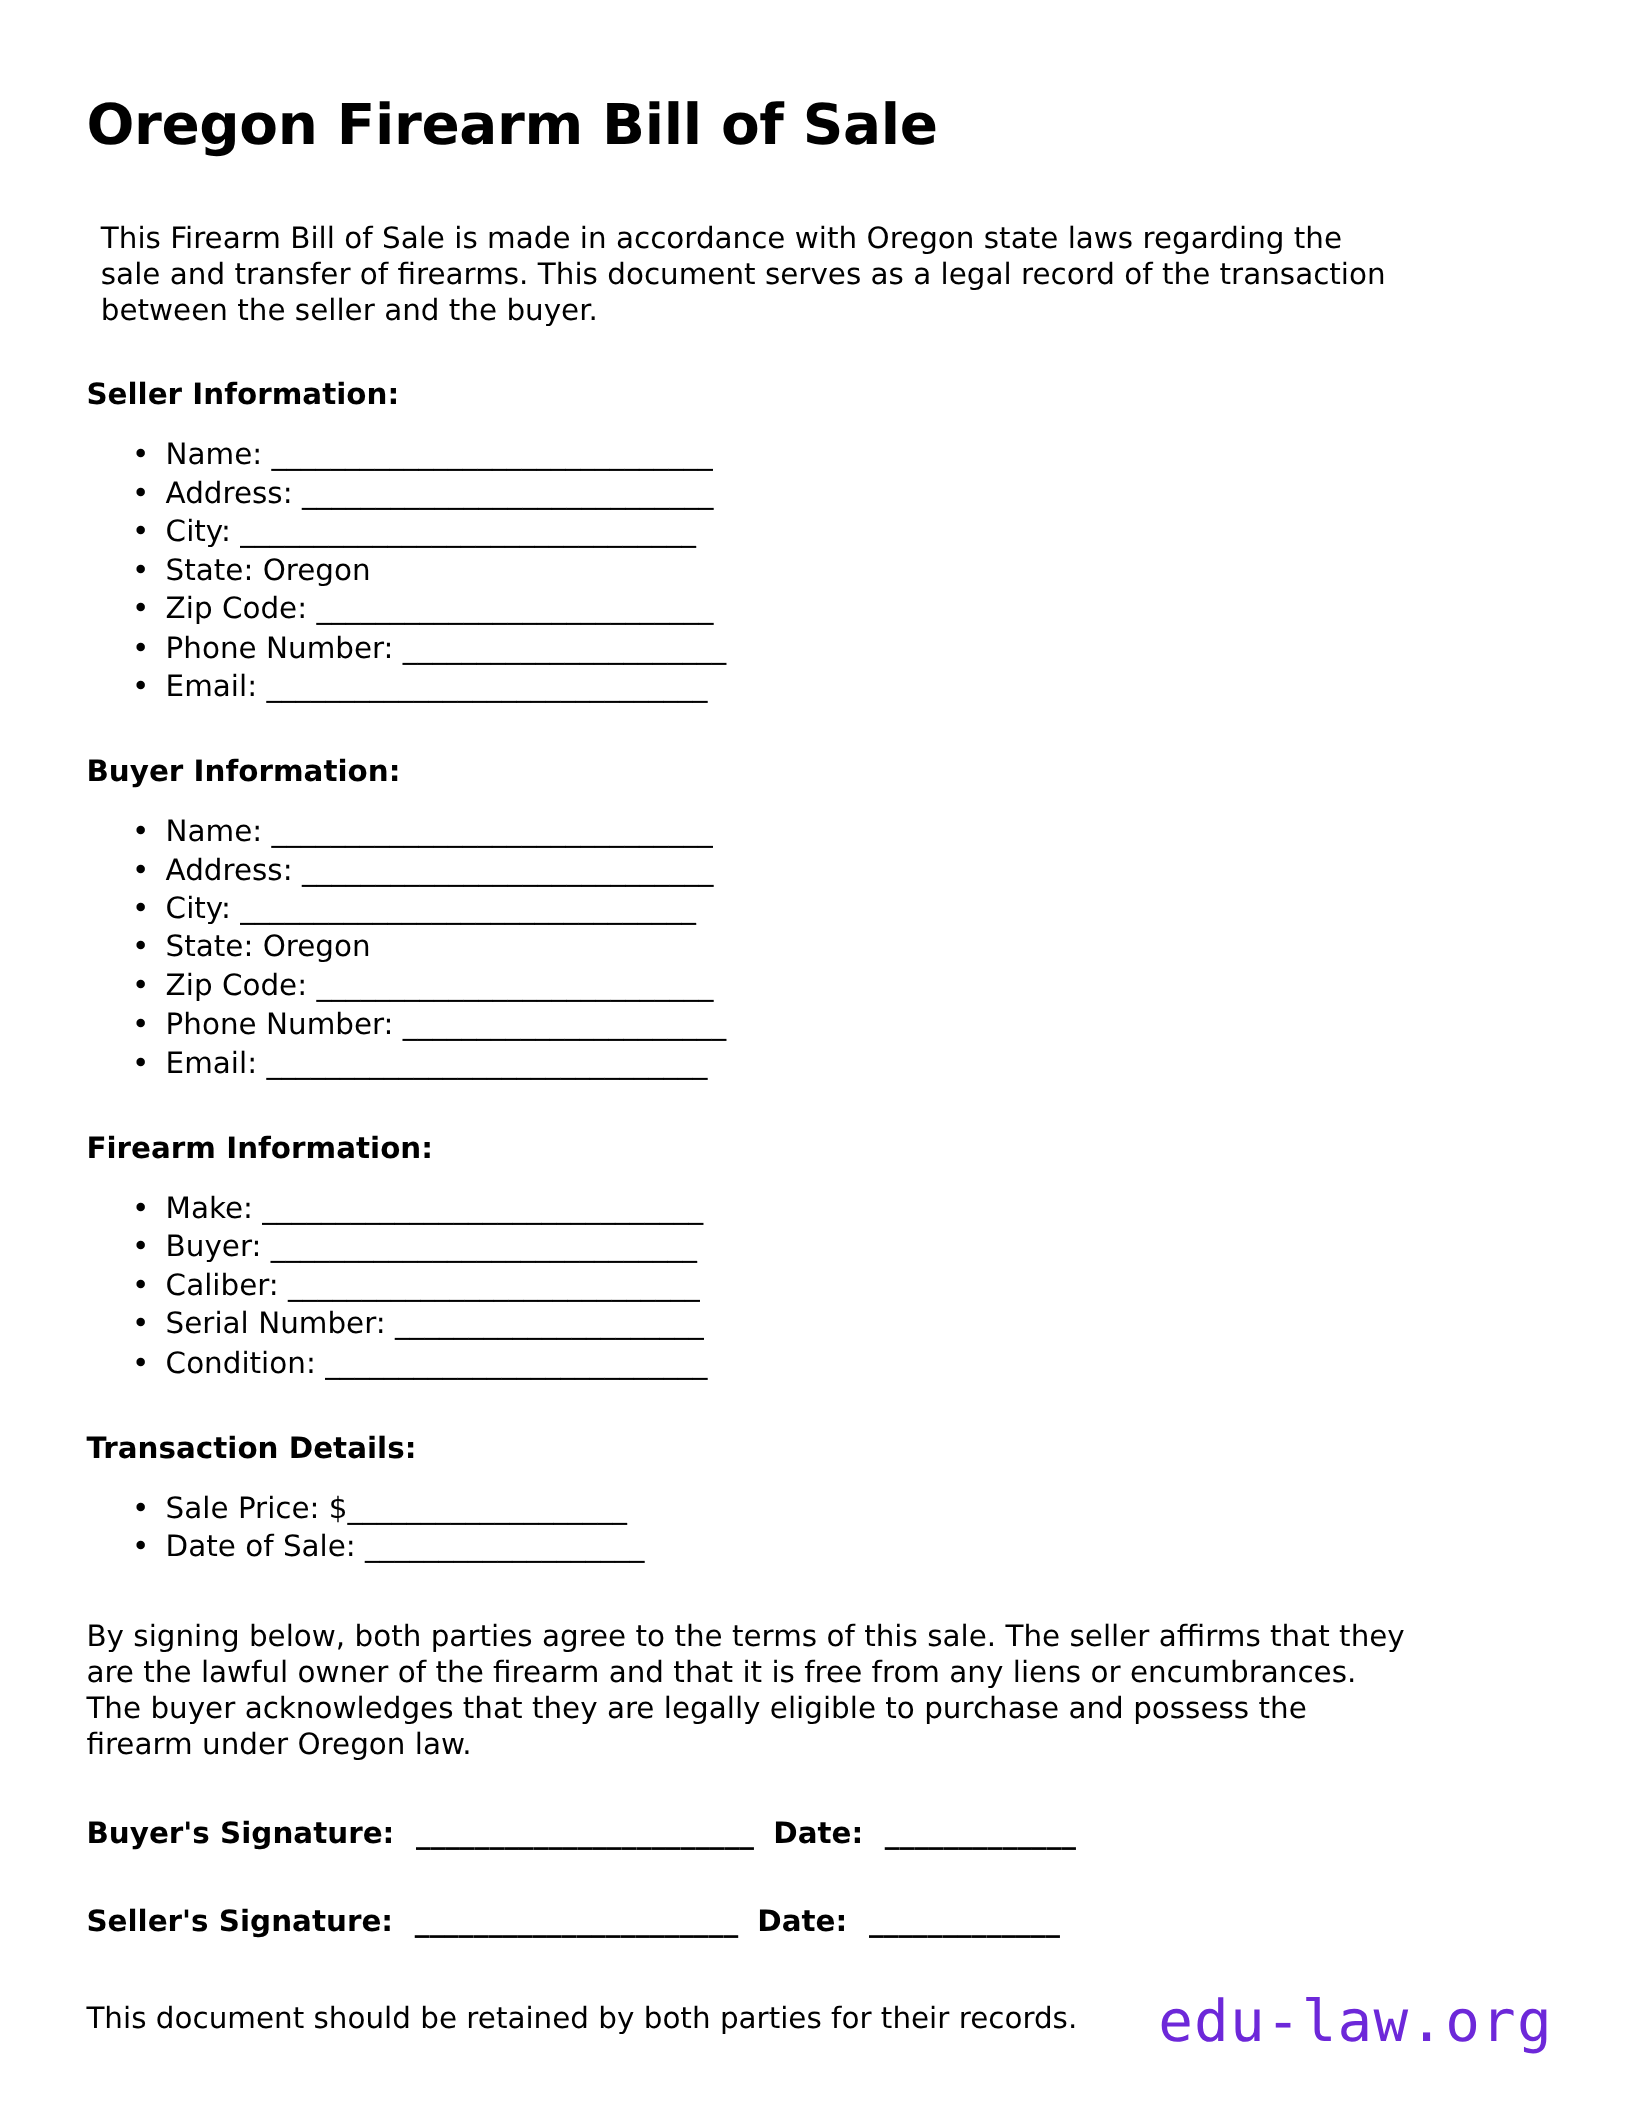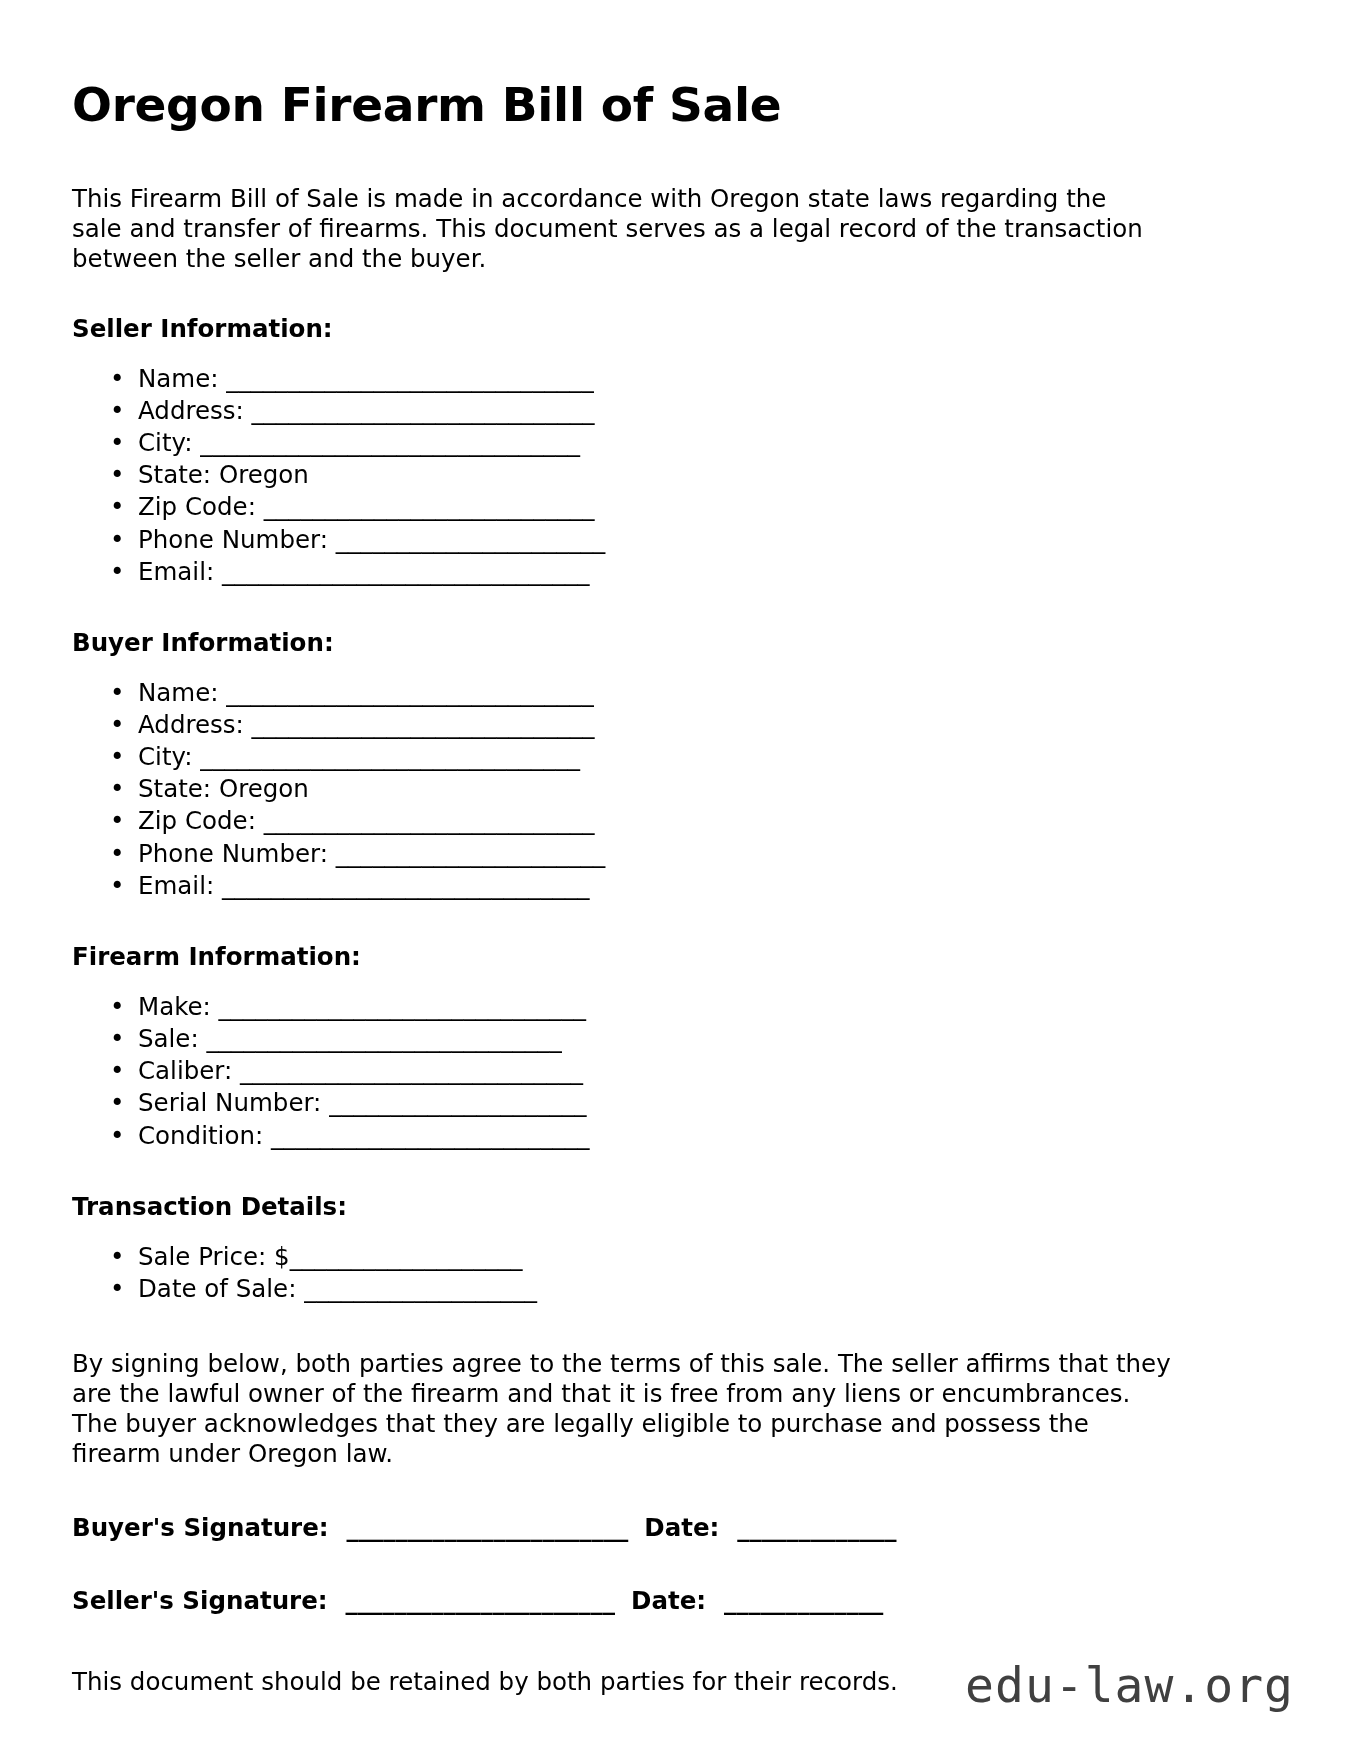--- a/index.html
+++ b/index.html
@@ -26,21 +26,21 @@
     font-size: 47px;
     font-weight: bold;
     letter-spacing: -0.3px;
     margin: 0 0 0 0;
     padding: 0;
     line-height: 1.15;
   }
   p.body-para {
     font-size: 24.5px;
     line-height: 1.22;
-    margin: 52px 0 0 0;
+    margin: 52px 0 0 12px;
     padding: 0;
     max-width: 1085px;
   }
   h2.section-heading {
     font-size: 24.5px;
     font-weight: bold;
     margin: 40px 0 0 0;
     padding: 0;
     line-height: 1.2;
   }
@@ -91,21 +91,21 @@
     font-size: 24.5px;
     line-height: 1.22;
     margin: 52px 0 0 0;
   }
   .watermark {
     position: absolute;
     right: 68px;
     bottom: 50px;
     font-family: "DejaVu Sans Mono", monospace;
     font-size: 48px;
-    color: #404040;
+    color: #6d28d9;
     letter-spacing: 1px;
     white-space: nowrap;
   }
 </style>
 </head>
 <body>
 
 <div class="page">
 
   <h1 class="doc-title">Oregon Firearm Bill of Sale</h1>
@@ -130,21 +130,21 @@
       <li><span>City:</span><span class="blank"> _______________________________</span></li>
       <li><span>State:</span><span> Oregon</span></li>
       <li><span>Zip Code:</span><span class="blank"> ___________________________</span></li>
       <li><span>Phone Number:</span><span class="blank"> ______________________</span></li>
       <li><span>Email:</span><span class="blank"> ______________________________</span></li>
     </ul>
 
   <h2 class="section-heading">Firearm Information:</h2>
   <ul class="field-list" id="firearm-list">
       <li><span>Make:</span><span class="blank"> ______________________________</span></li>
-      <li><span>Sale:</span><span class="blank"> _____________________________</span></li>
+      <li><span>Buyer:</span><span class="blank"> _____________________________</span></li>
       <li><span>Caliber:</span><span class="blank"> ____________________________</span></li>
       <li><span>Serial Number:</span><span class="blank"> _____________________</span></li>
       <li><span>Condition:</span><span class="blank"> __________________________</span></li>
     </ul>
 
   <h2 class="section-heading">Transaction Details:</h2>
   <ul class="field-list" id="transaction-list">
       <li><span>Sale Price: $</span><span class="blank">___________________</span></li>
       <li><span>Date of Sale:</span><span class="blank"> ___________________</span></li>
     </ul>

